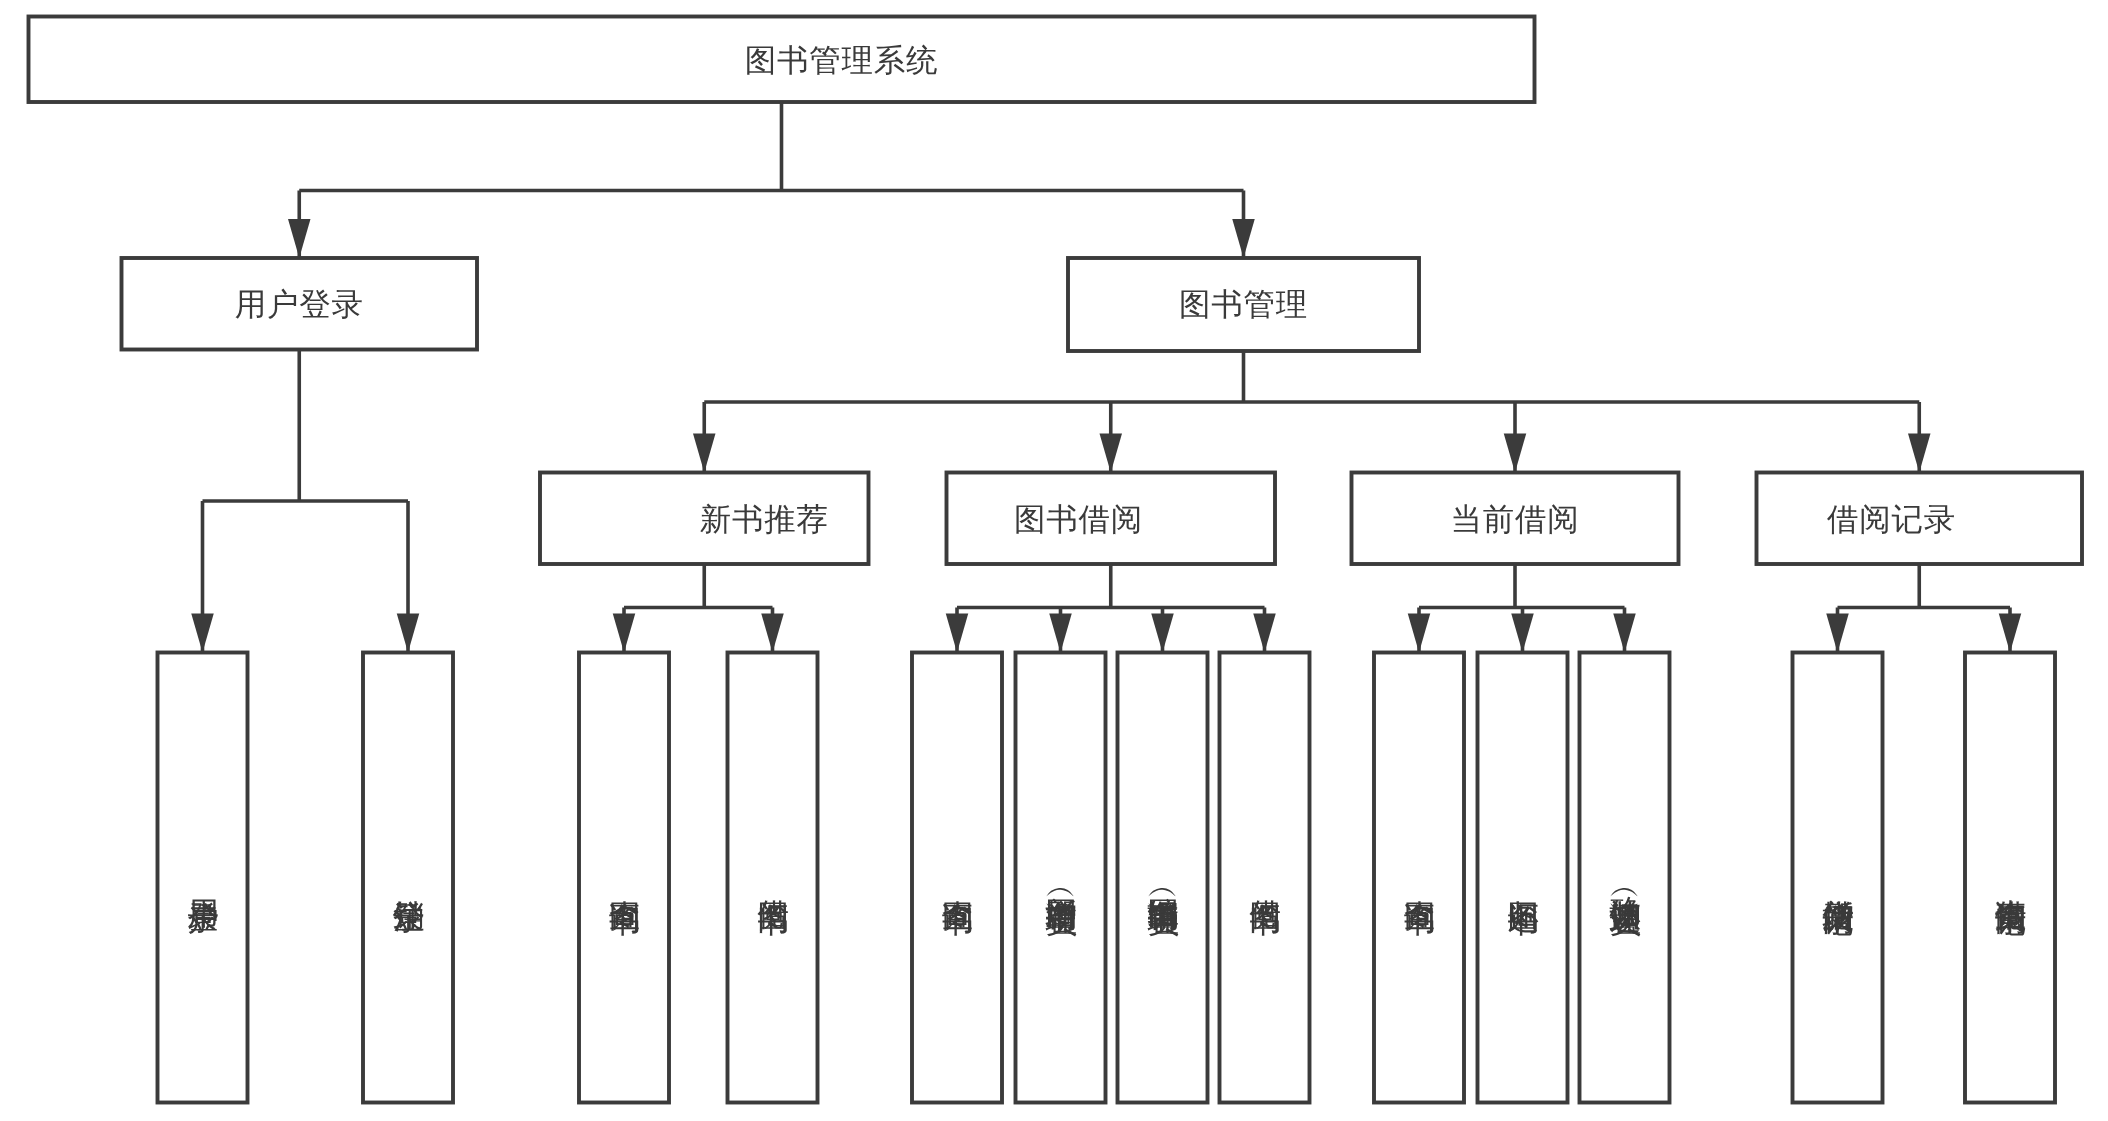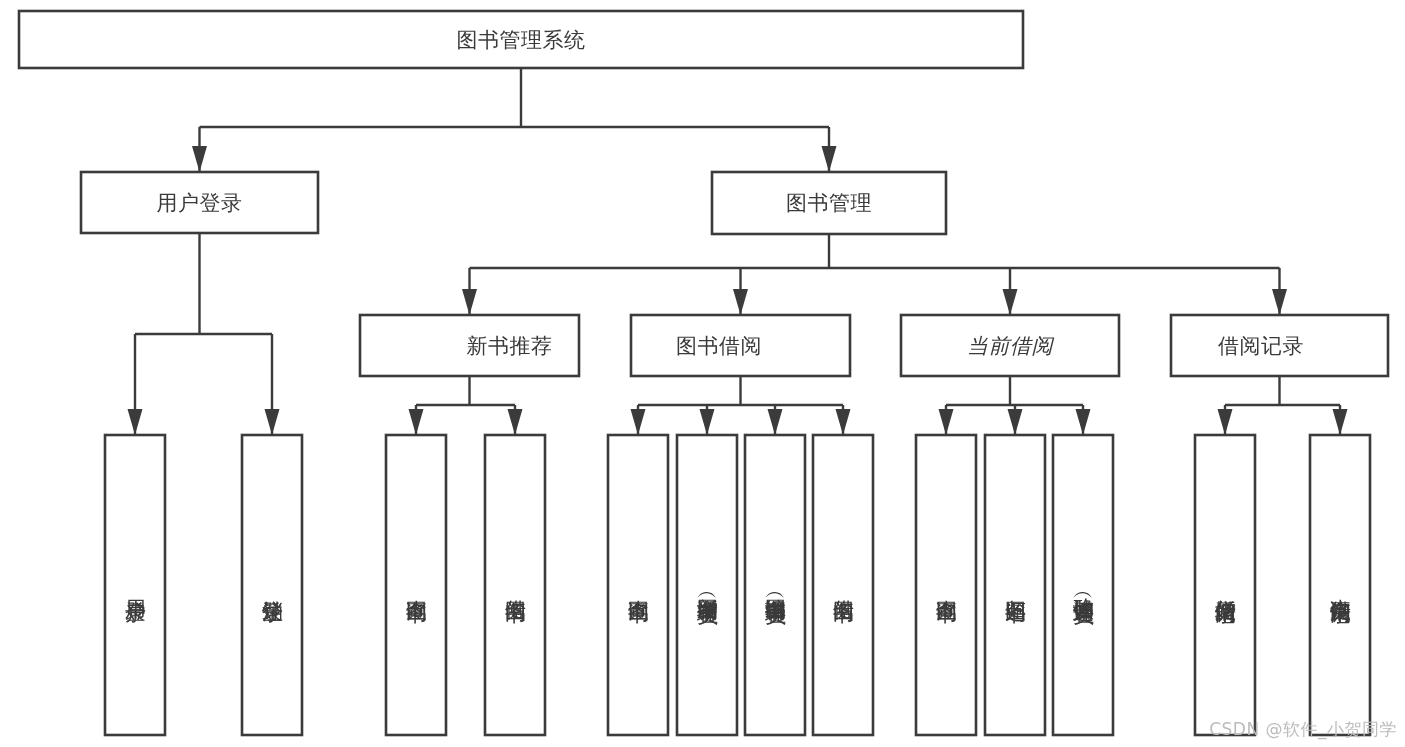--- a/index.html
+++ b/index.html
@@ -148,35 +148,34 @@
       <line x1="1279.5" y1="376" x2="1279.5" y2="405" class="conn"></line>
       <line x1="1225" y1="405" x2="1340" y2="405" class="conn"></line>
       <line x1="1225" y1="405" x2="1225" y2="435" class="conn"></line>
       <path d="M 1217.5 409 L 1232.5 409 L 1225 435 Z" class="arrow-head"></path>
       <rect x="1195" y="435" width="60" height="300" class="node-box"></rect>
       <line x1="1340" y1="405" x2="1340" y2="435" class="conn"></line>
       <path d="M 1332.5 409 L 1347.5 409 L 1340 435 Z" class="arrow-head"></path>
       <rect x="1310" y="435" width="60" height="300" class="node-box"></rect>
     </svg>
   <div id="label-layer">
-      <div class="node-label-h" style="left: 19px; top: 11px; width: 1004px; height: 57px;">图书管理系统</div>
+      <div class="node-label-h" style="left: 19px; top: 11px; width: 1004px; height: 57px; padding-left: 40px;">图书管理系统</div>
       <div class="node-label-h" style="left: 81px; top: 172px; width: 237px; height: 61px;">用户登录</div>
       <div class="node-label-h" style="left: 712px; top: 172px; width: 234px; height: 62px;">图书管理</div>
       <div class="node-label-v" style="left: 105px; top: 435px; width: 60px; height: 300px;">用户登录</div>
       <div class="node-label-v" style="left: 242px; top: 435px; width: 60px; height: 300px;">注销登录</div>
       <div class="node-label-h" style="left: 360px; top: 315px; width: 219px; height: 61px; margin-left: 40px;">新书推荐</div>
       <div class="node-label-v" style="left: 386px; top: 435px; width: 60px; height: 300px;">查询图书</div>
       <div class="node-label-v" style="left: 485px; top: 435px; width: 60px; height: 300px;">借阅图书</div>
       <div class="node-label-h" style="left: 631px; top: 315px; width: 176px; height: 61px;">图书借阅</div>
       <div class="node-label-v" style="left: 608px; top: 435px; width: 60px; height: 300px;">查询图书</div>
       <div class="node-label-v" style="left: 677px; top: 435px; width: 60px; height: 300px;">新增图书（管理员）</div>
       <div class="node-label-v" style="left: 745px; top: 435px; width: 60px; height: 300px;">编辑图书（管理员）</div>
       <div class="node-label-v" style="left: 813px; top: 435px; width: 60px; height: 300px;">借阅图书</div>
-      <div class="node-label-h" style="left: 901px; top: 315px; width: 218px; height: 61px; font-style: italic;">当前借阅</div>
+      <div class="node-label-h" style="left: 901px; top: 315px; width: 218px; height: 61px;">当前借阅</div>
       <div class="node-label-v" style="left: 916px; top: 435px; width: 60px; height: 300px;">查询图书</div>
       <div class="node-label-v" style="left: 985px; top: 435px; width: 60px; height: 300px;">归还图书</div>
       <div class="node-label-v" style="left: 1053px; top: 435px; width: 60px; height: 300px;">确认归还（管理员）</div>
       <div class="node-label-h" style="left: 1171px; top: 315px; width: 180px; height: 61px; border-radius: 19px;">借阅记录</div>
       <div class="node-label-v" style="left: 1195px; top: 435px; width: 60px; height: 300px;">新增借阅记录</div>
       <div class="node-label-v" style="left: 1310px; top: 435px; width: 60px; height: 300px;">查询借阅记录</div>
     </div>
-  <div class="watermark">CSDN @软件_小贺同学</div>
 </div>
 
 </body></html>

